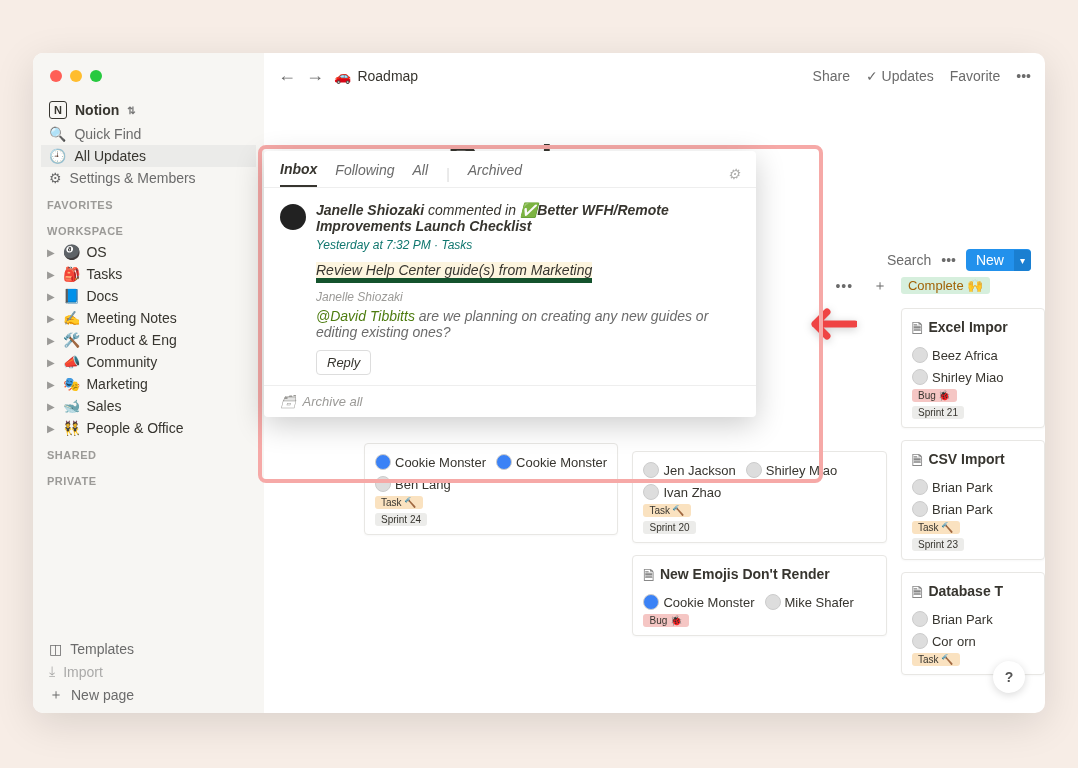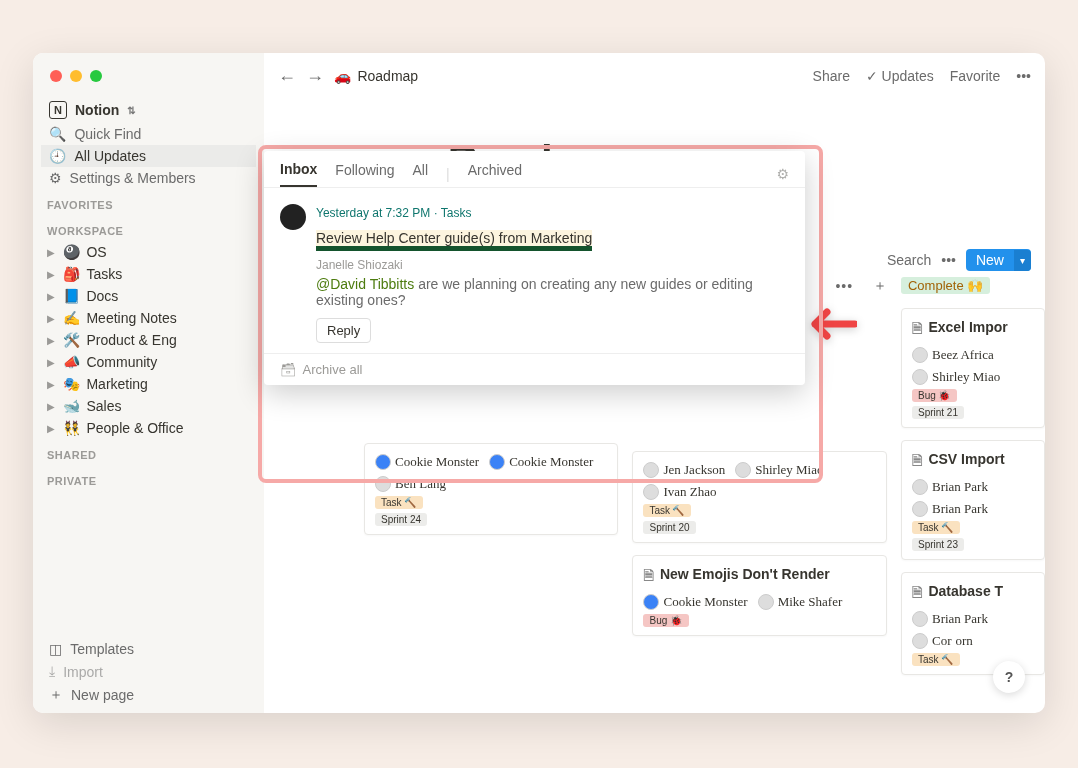--- a/index.html
+++ b/index.html
@@ -97,39 +97,40 @@
 .col-head .tag { background:#e9d3c5; border-radius:3px; padding:1px 7px; color:#a16207; font-size:13px;}
 .col-head.right-align { justify-content:flex-end; }
 .col-head .dots{letter-spacing:1px;}
 
 .card {
   background:#fff; border:1px solid #e8e7e4; border-radius:4px; padding:10px 10px 8px;
   box-shadow:0 1px 2px rgba(0,0,0,0.03);
 }
 .card .ctitle { display:flex; gap:6px; align-items:flex-start; font-weight:600; margin-bottom:6px; }
 .assignees { display:flex; flex-wrap:wrap; gap:6px 10px; font-size:13px; color:#37352f; margin-bottom:4px;}
-.assignees span { display:flex; align-items:center; gap:4px;font-family:Liberation Serif, serif; }
+.assignees span { display:flex; align-items:center; gap:4px; }
 .ava { width:16px;height:16px;border-radius:50%;background:#ddd;display:inline-block; border:1px solid #ccc;}
 .tagrow { display:flex; flex-wrap:wrap; gap:6px; margin-top:4px; }
 .tag-pill { border-radius:3px; padding:1px 6px; font-size:10px;}
 .tag-task { background:#fae2c0; }
 .tag-bug { background:#f5c6c4; }
 .tag-sprint { background:#ececea; }
 
 .addnew { color:#9b9a97; cursor:pointer; padding:2px 6px; }
 
 .popup {
   position:absolute;
   left:231px; top:98px;
-  width:541px;
+  width:492px;
   background:#fff;
   border-radius:4px;
   box-shadow:0 8px 30px rgba(0,0,0,0.2);
   z-index:10;
   font-size:14px;
+  font-style:italic;
 }
 .pink-border {
   position:absolute; left:225px; top:92px; width:565px; height:338px;
   border:4px solid #f6a9a7; border-radius:8px; z-index:9;
 }
 .popup-tabs { display:flex; align-items:center; gap:18px; padding:10px 16px 0; color:#6b6b6b; border-bottom:1px solid #eee;}
 .popup-tabs .tab { padding-bottom:8px; cursor:pointer; }
 .popup-tabs .tab.active { color:#37352f; font-weight:600; border-bottom:2px solid #37352f; }
 .popup-tabs .sep { color:#ddd; }
 .popup-tabs .gear { margin-left:auto; color:#b0b0ae; }
@@ -457,20 +458,25 @@
       <span class="tab active">Inbox</span>
       <span class="tab">Following</span>
       <span class="tab">All</span>
       <span class="sep">|</span>
       <span class="tab">Archived</span>
       <span class="gear">⚙︎</span>
     </div>
     <div class="notif">
       <div class="av"></div>
       <div class="notif-body">
+        <div class="notif-title">
+          <span>Janelle Shiozaki</span>
+          <span style="font-weight:400">commented in</span>
+          <span class="ck">✅</span><span>Better WFH/Remote Improvements Launch Checklist</span>
+        </div>
         <div class="notif-meta">Yesterday at 7:32 PM · Tasks</div>
         <div style="margin-top:10px"><span class="notif-link">Review Help Center guide(s) from Marketing</span></div>
         <div class="notif-from">Janelle Shiozaki</div>
         <div class="notif-msg">
           <span class="mention">@David Tibbitts</span><span> are we planning on creating any new guides or editing existing ones?</span>
         </div>
         <span class="reply-btn">Reply</span>
       </div>
     </div>
     <div class="archive-bar">

